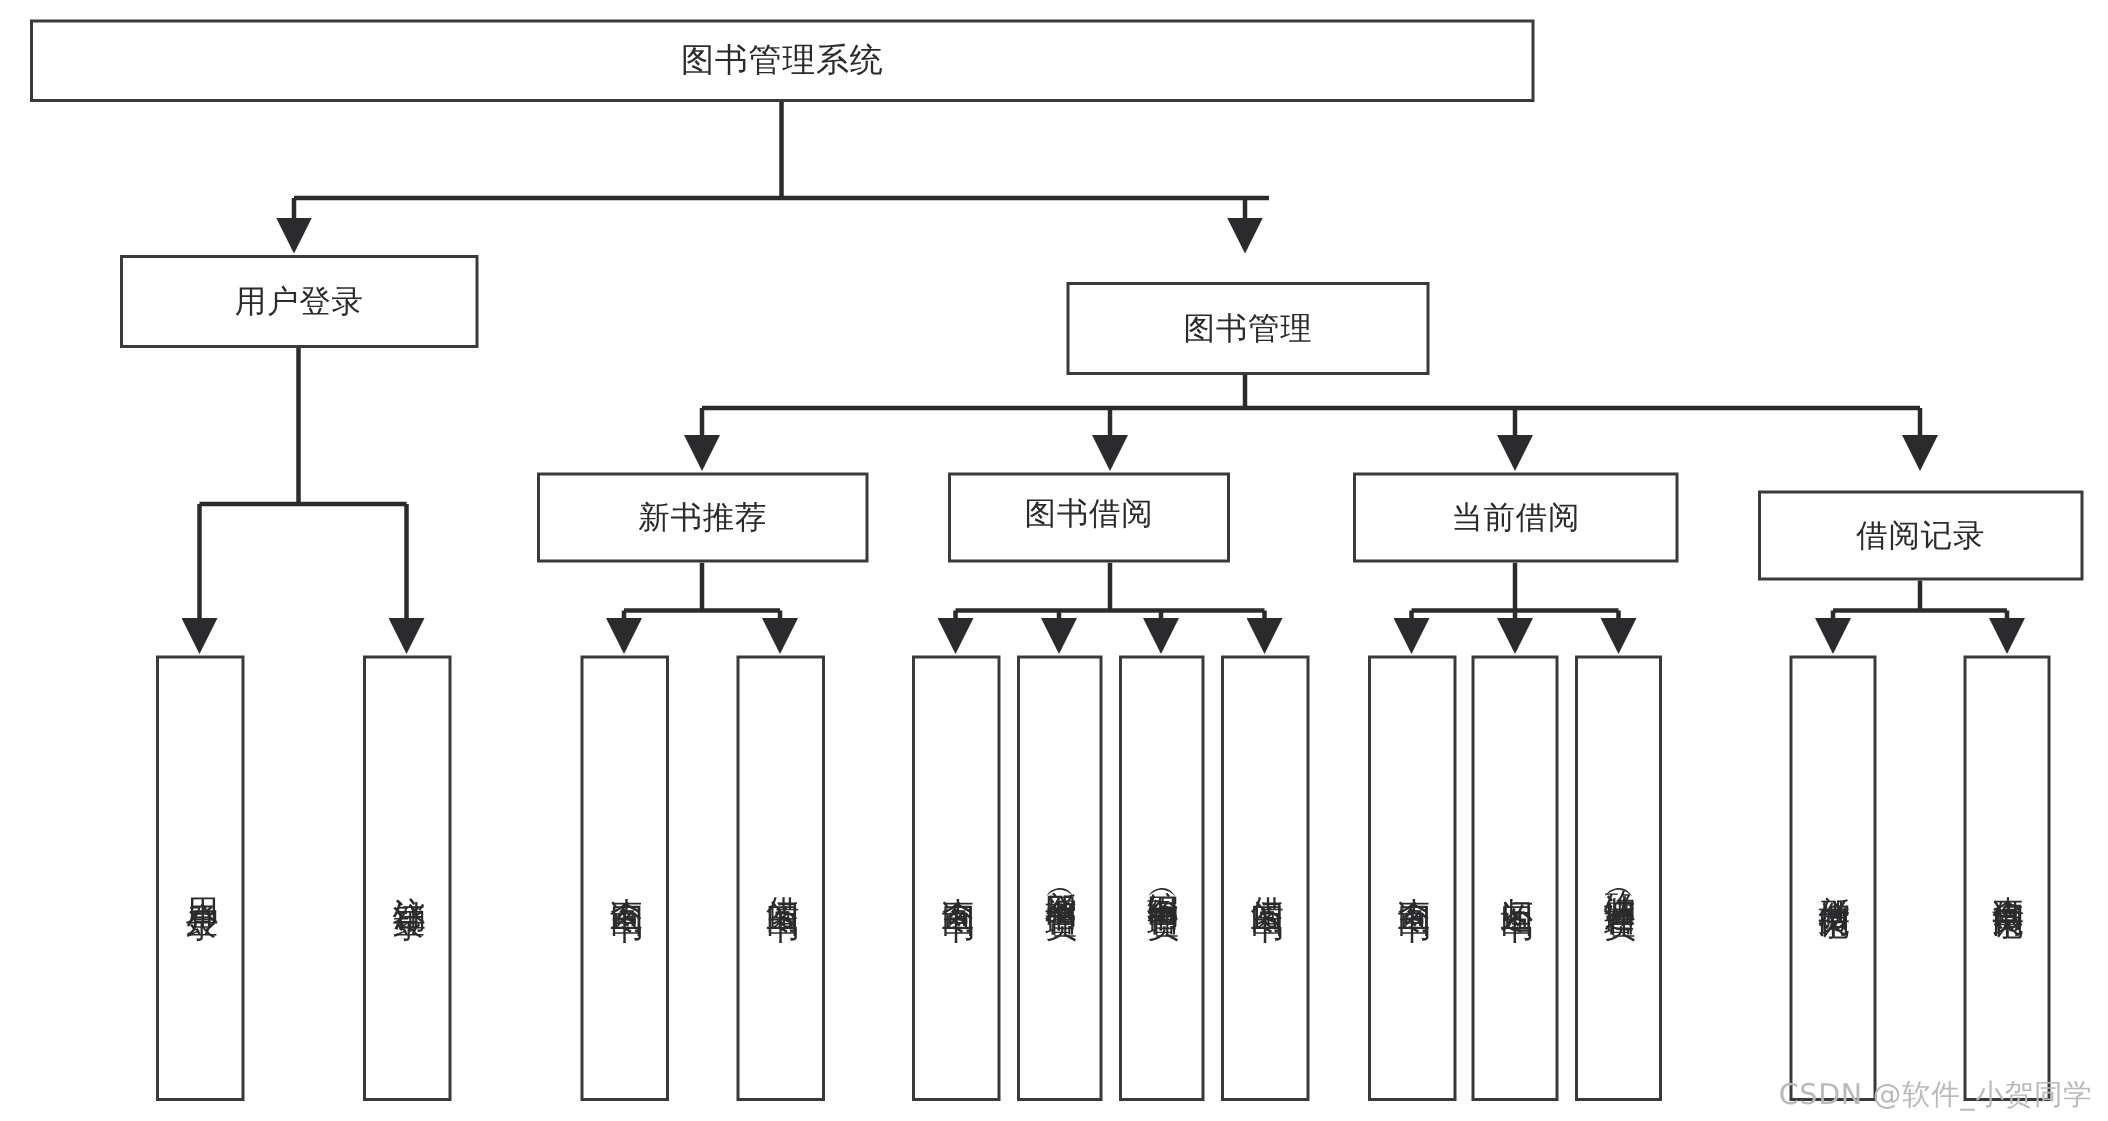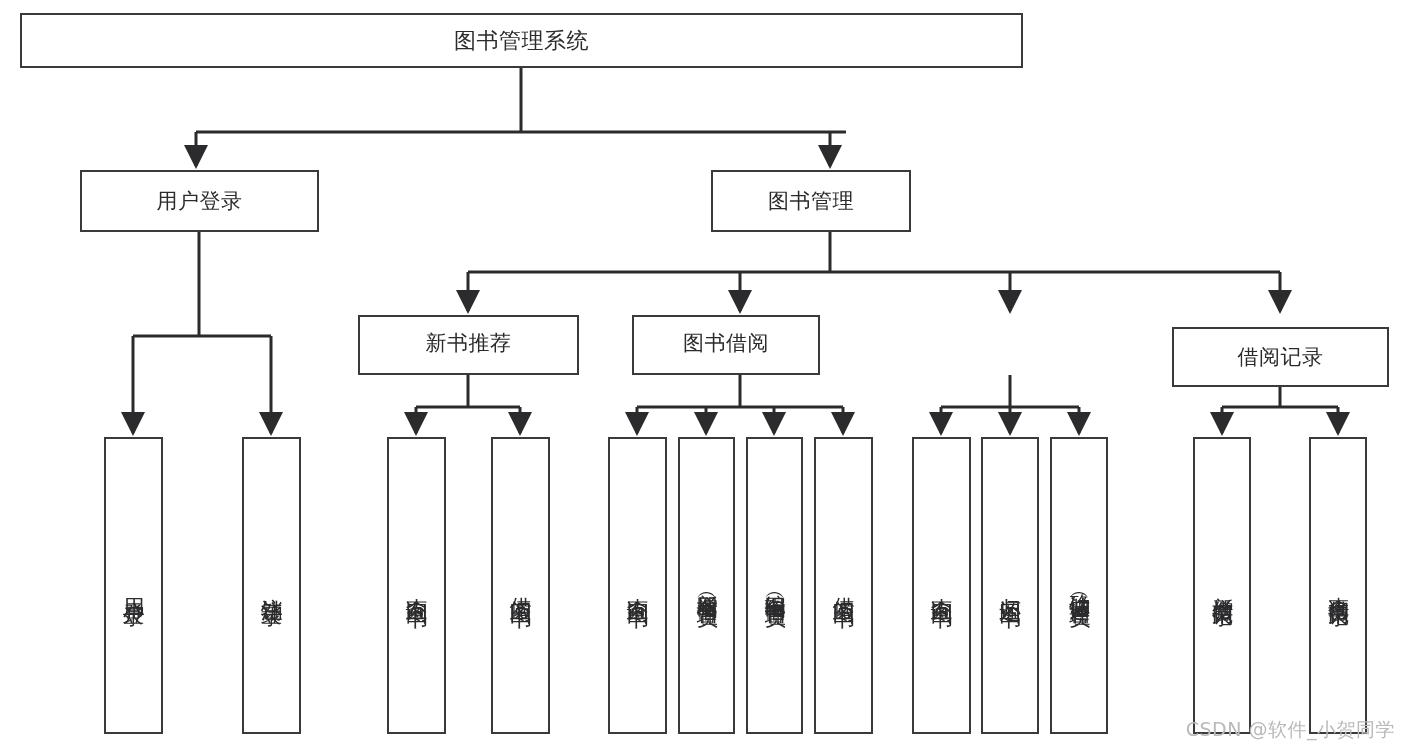--- a/index.html
+++ b/index.html
@@ -125,30 +125,33 @@
     </g>
   </svg>
 
   <div class="node h-node root" style="left:20px;top:13px;width:1003px;height:55px;">
     <span class="lbl">图书管理系统</span>
   </div>
 
   <div class="node h-node" style="left:80px;top:170px;width:239px;height:62px;">
     <span class="lbl">用户登录</span>
   </div>
-  <div class="node h-node" style="left:711px;top:170px;width:200px;height:62px;">
+  <div class="node h-node" style="left:711px;top:188px;width:242px;height:62px;">
     <span class="lbl">图书管理</span>
   </div>
 
-  <div class="node h-node" style="left:358px;top:315px;width:221px;height:60px;font-family:Liberation Mono, monospace;">
+  <div class="node h-node" style="left:358px;top:315px;width:221px;height:60px;">
     <span class="lbl">新书推荐</span>
   </div>
   <div class="node h-node" style="left:632px;top:315px;width:188px;height:60px;font-family:Liberation Mono, monospace;">
     <span class="lbl">图书借阅</span>
   </div>
+  <div class="node h-node" style="left:902px;top:315px;width:217px;height:60px;">
+    <span class="lbl">当前借阅</span>
+  </div>
   <div class="node h-node" style="left:1172px;top:315px;width:217px;height:60px;margin-top:12px;">
     <span class="lbl">借阅记录</span>
   </div>
 
   <div class="node v-node" style="left:104px;top:437px;width:59px;height:297px;">
     <span class="lbl">用户登录</span>
   </div>
   <div class="node v-node" style="left:242px;top:437px;width:59px;height:297px;">
     <span class="lbl">注销登录</span>
   </div>

